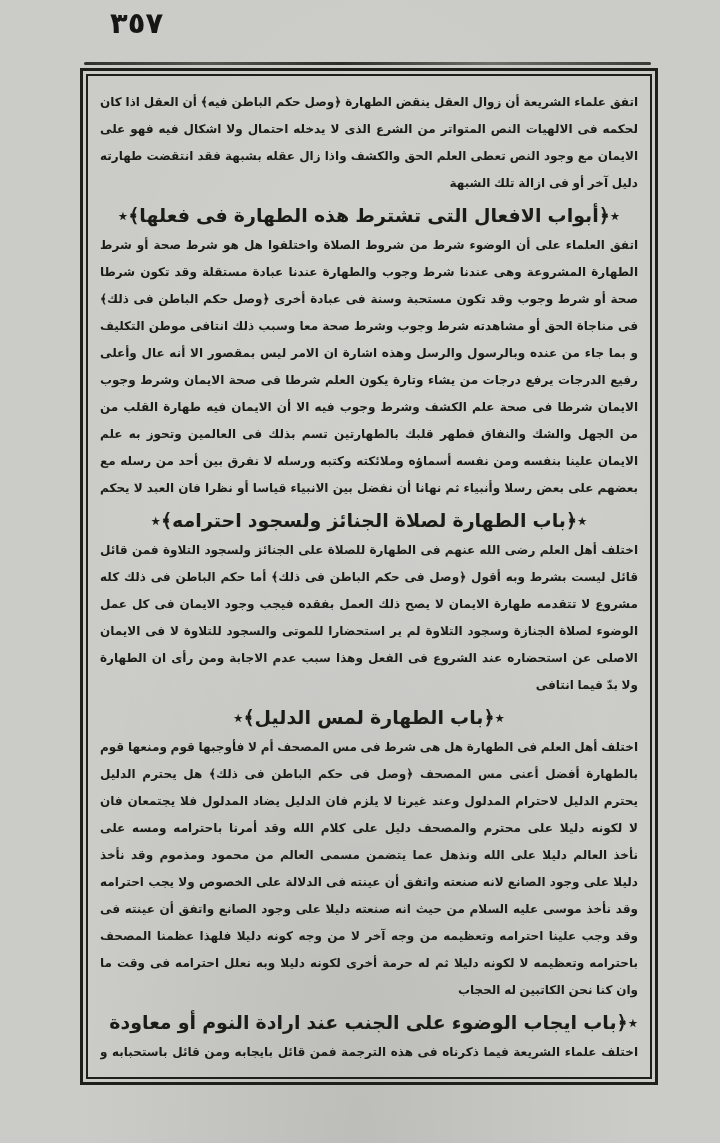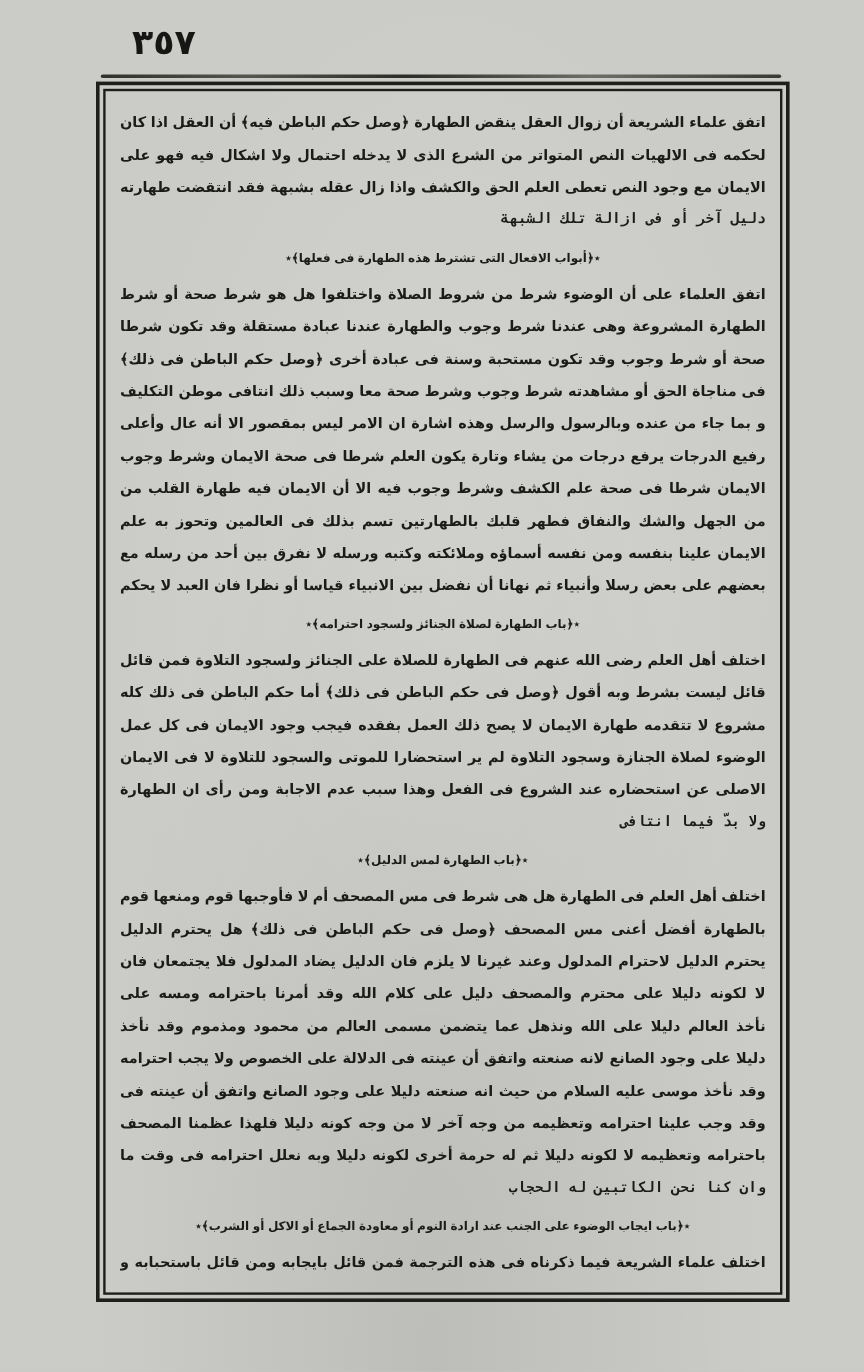--- a/index.html
+++ b/index.html
@@ -10,21 +10,21 @@
   }
   .canvas {
     position:relative; width:720px; height:1143px;
     background:
       radial-gradient(ellipse at 52% 42%, rgba(255,255,255,0.14) 0%, rgba(255,255,255,0) 55%),
       radial-gradient(ellipse at 50% 100%, rgba(0,0,0,0.07) 0%, rgba(0,0,0,0) 55%),
       #cbcbc7;
     color:#1d1d1b;
   }
   .page-number {
-    position:absolute; top:18px; left:110px;
+    position:absolute; top:6px; left:110px;
     font-size:29px; font-weight:bold; letter-spacing:3px;
     color:#161614;
   }
   .smudge {
     position:absolute; top:62px; left:84px; width:567px; height:3px;
     background:linear-gradient(90deg,#30302c 0%,#56564f 22%,#2c2c28 45%,#6e6e66 72%,#3a3a35 100%);
     border-radius:2px;
   }
   .frame {
     position:absolute; top:68px; left:80px; width:578px; height:1017px;
@@ -36,24 +36,24 @@
     padding:13px 12px 6px 12px;
   }
   .text-block { direction:rtl; width:100%; }
   .line {
     font-size:12px; font-weight:bold; line-height:27px; height:27px;
     overflow:hidden;
     text-align:justify; text-align-last:justify;
     word-spacing:-0.5px;
     color:#1b1b18;
   }
-  .line.end { text-align-last:right;font-family:Liberation Mono, monospace; }
+  .line.end { text-align-last:right; }
   .line.heading {
-    text-align:center; text-align-last:center;
-    font-size:10px; margin:5px 0 3px;
+    text-align:right; text-align-last:center;
+    font-size:19px; margin:5px 0 3px;
   }
 </style>
 </head>
 <body>
 
 <div class="canvas">
   <div class="page-number">٣٥٧</div>
 
   <div class="smudge"></div>
 

